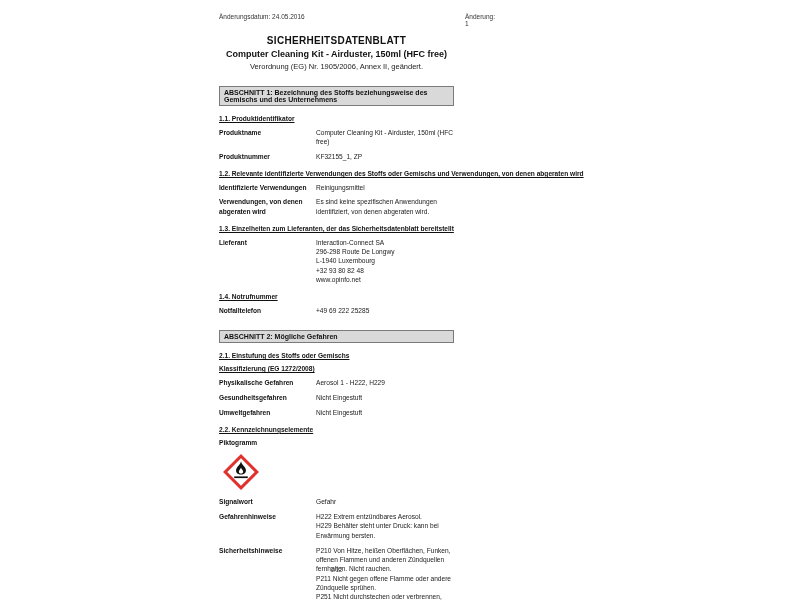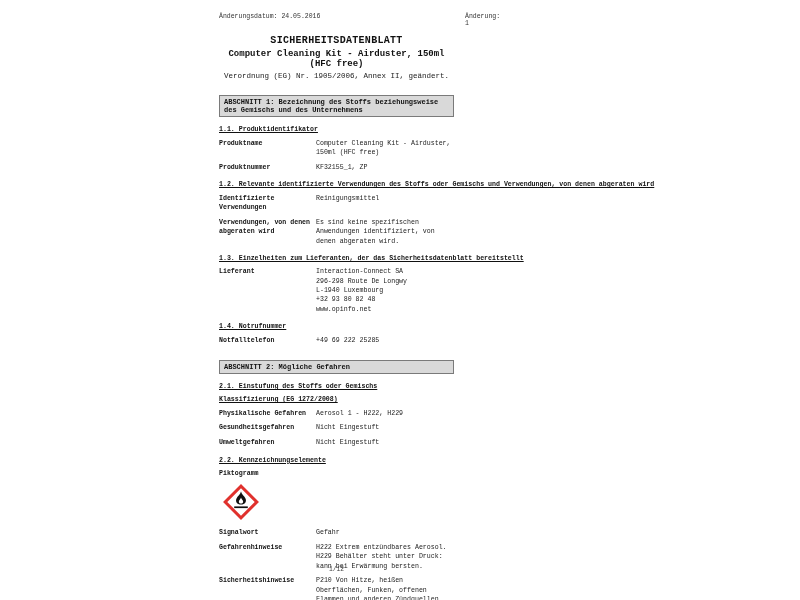--- a/index.html
+++ b/index.html
@@ -4,21 +4,21 @@
 <style>
   * { margin:0; padding:0; box-sizing:border-box; }
   html,body { background:#ffffff; }
   body {
     width:800px; height:600px; overflow:hidden;
     font-family:"Liberation Sans","DejaVu Sans",sans-serif;
     color:#222;
   }
   .page {
     position:relative; width:673px; height:600px;
-    background:#fff; padding:13px 219px 0 219px;font-family:Liberation Mono, monospace;
+    background:#fff; padding:13px 219px 0 219px;
   }
   .meta-row { position:relative; height:10px; font-size:6.5px; color:#333; }
   .meta-change { position:absolute; left:246px; top:0; }
   .title-block { text-align:center; margin-top:12px; }
   .doc-title { font-size:10px; font-weight:bold; letter-spacing:.3px; color:#111; }
   .doc-product { font-size:9px; font-weight:bold; margin-top:3px; color:#111; }
   .doc-regulation { font-size:7.5px; margin-top:3px; color:#222; }
   .section-bar {
     margin-top:15px; background:var(--section-bar-bg,#d9d9d9);
     border:1px solid var(--section-bar-border,#7a7a7a);

